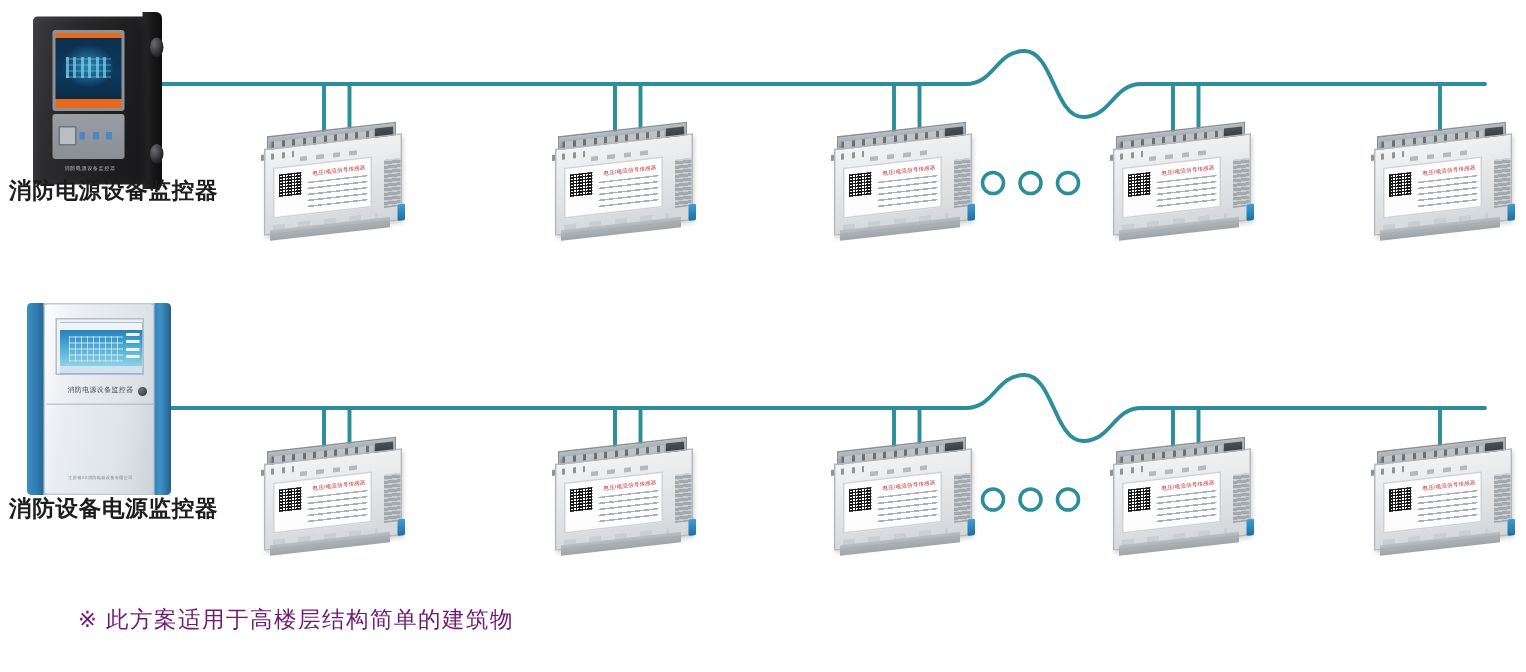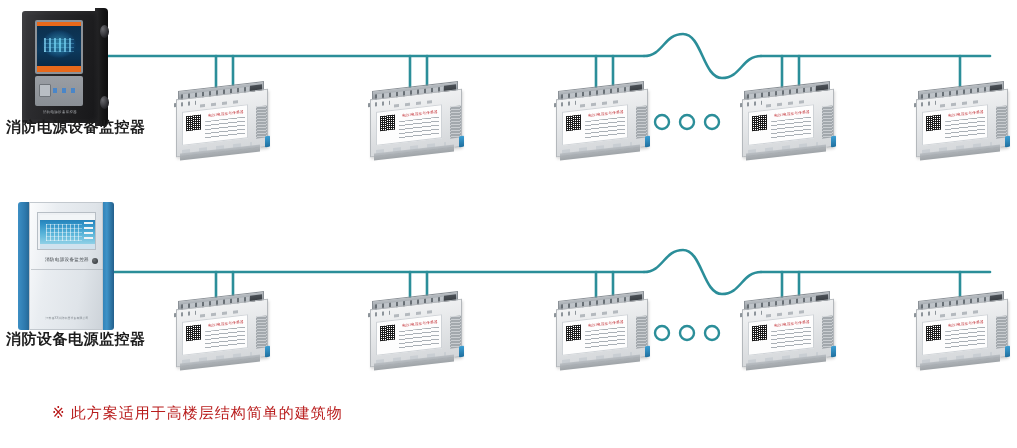--- a/index.html
+++ b/index.html
@@ -192,21 +192,21 @@
   }
   .mod .botstrip{
     position:absolute;left:12px;bottom:6px;width:70px;height:4px;
     background:repeating-linear-gradient(90deg,#c9ced3 0 8px,rgba(0,0,0,0) 8px 17px);
     transform:skewY(-6.5deg);
   }
 
   
   .footnote{
     position:absolute;left:52px;top:404px;
-    font-size:15px;color:#b91c1c;letter-spacing:1px;white-space:nowrap;
+    font-size:15px;color:#701a75;letter-spacing:1px;white-space:nowrap;
   }
 </style>
 </head>
 <body>
 
 <div id="stage">
 
   <svg class="wire-svg" viewBox="0 0 1017 448">
 
     <g stroke="#2b8e99" stroke-width="2.6" fill="none" stroke-linecap="round">

